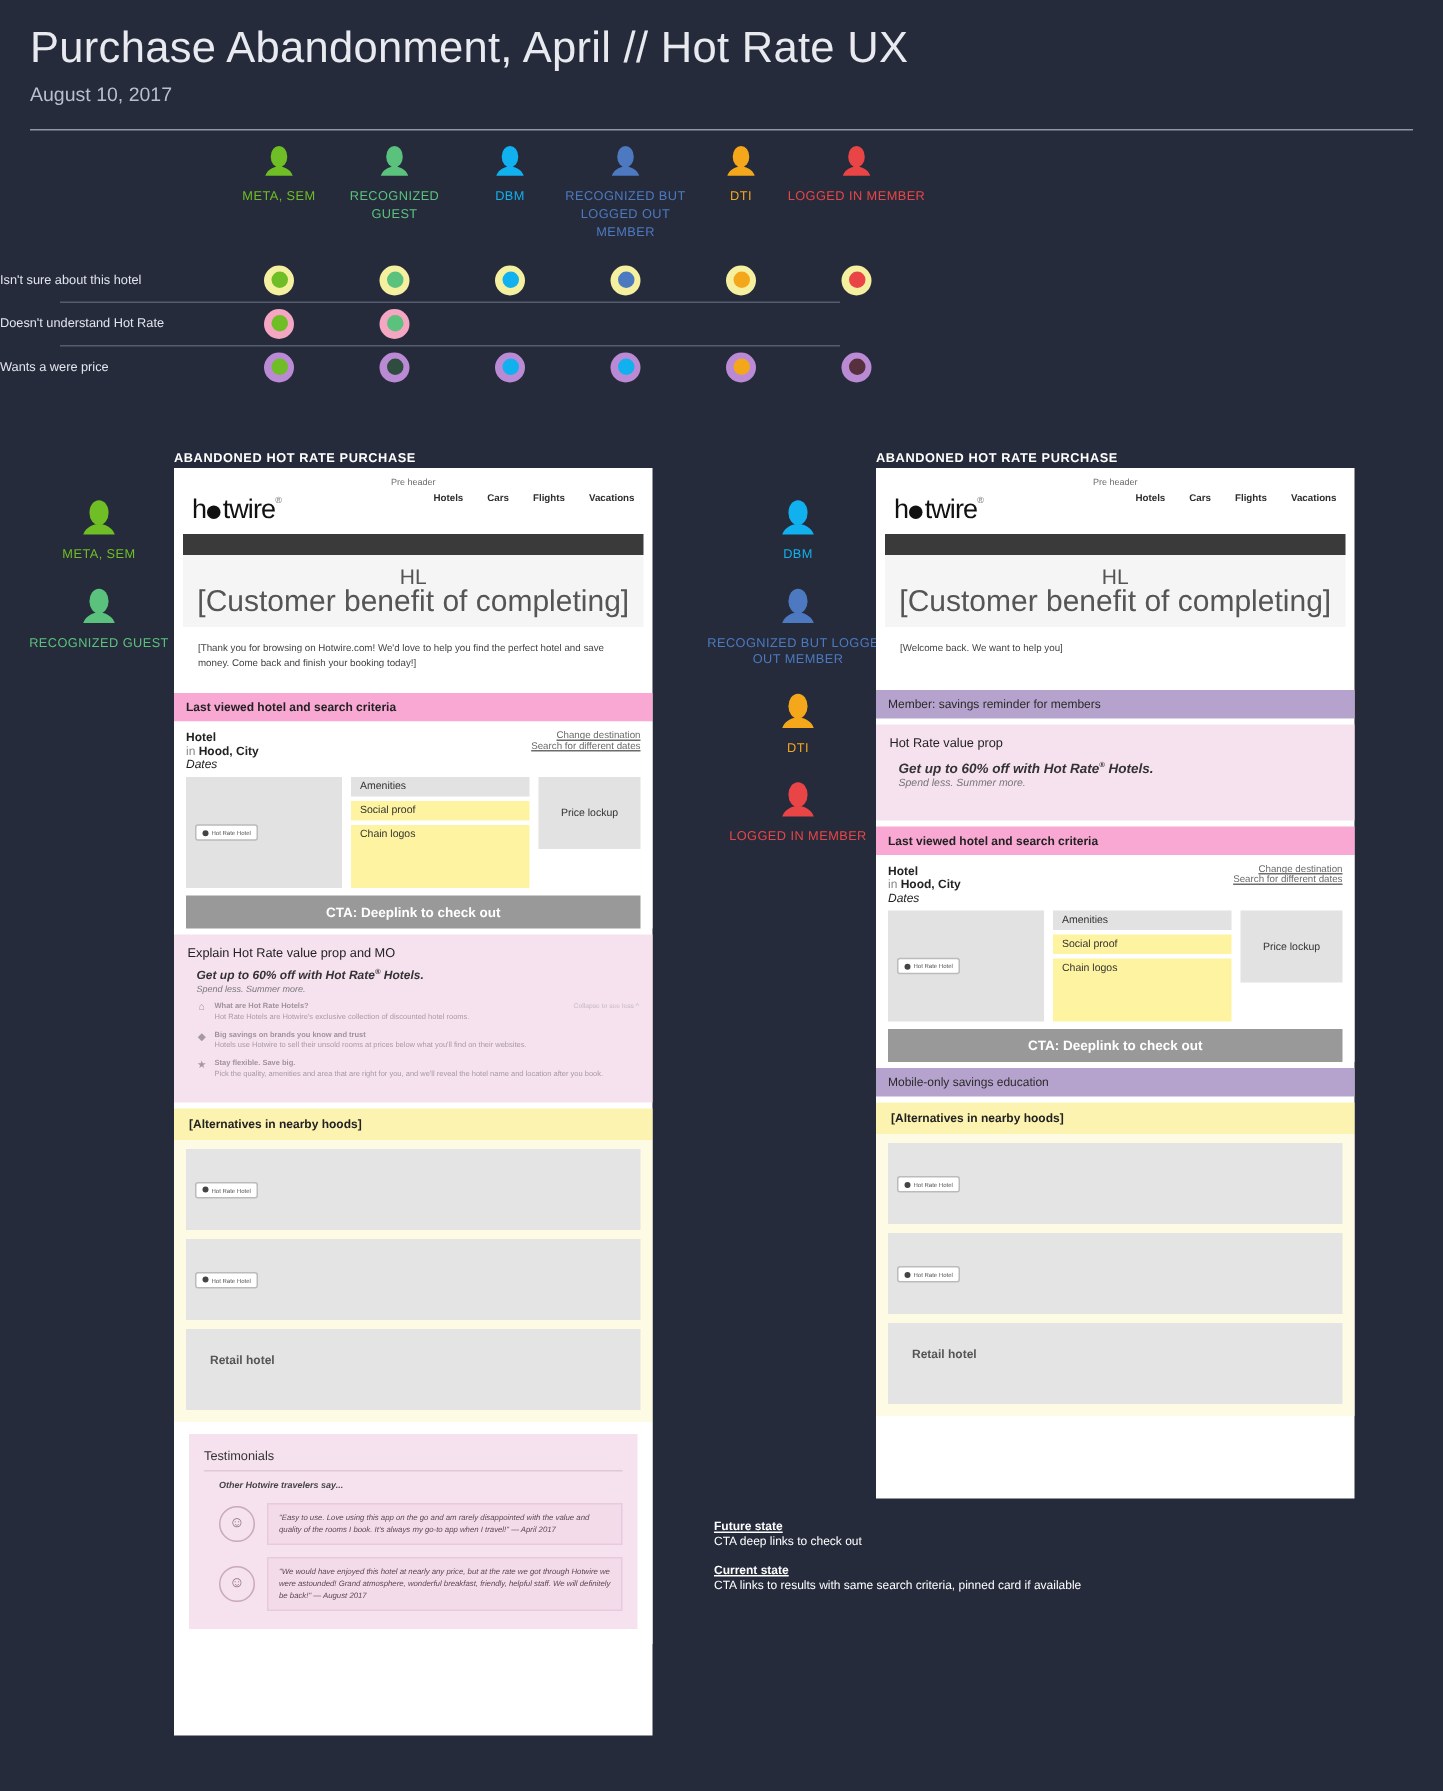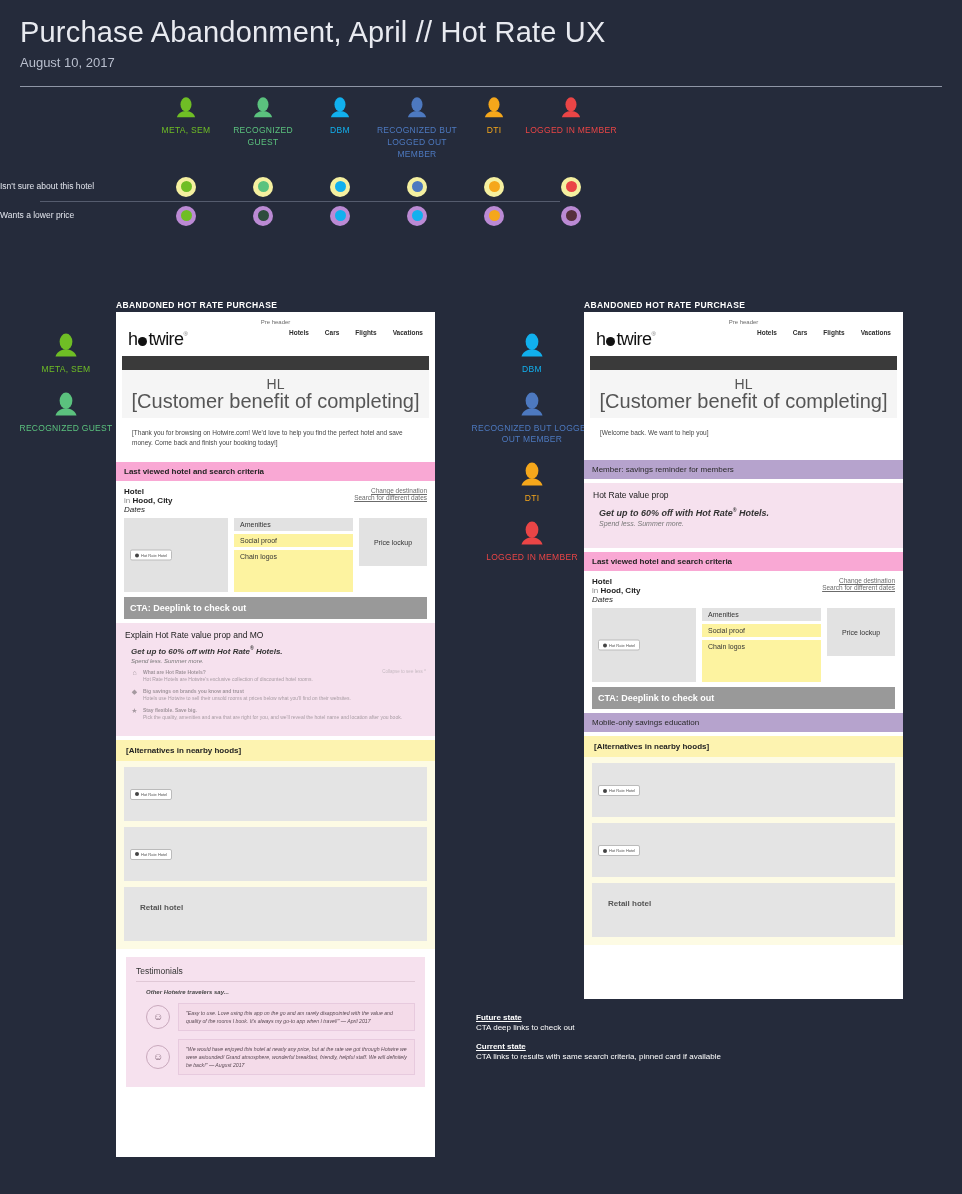--- a/index.html
+++ b/index.html
@@ -69,21 +69,21 @@
   .himg { background: #e2e2e2; position: relative; }
   .hrbadge { position:absolute; left: 6px; top: 50%; transform: translateY(-50%);
              background:#fff; border:1px solid #bbb; border-radius:2px; font-size:4px; color:#555;
              padding: 2px 4px; display:flex; align-items:center; gap:2px; white-space: nowrap;}
   .hrbadge em { display:inline-block; width:4px; height:4px; border-radius:50%; background:#444; }
   .hmid { flex: 1; display:flex; flex-direction: column; gap: 3px; }
   .amen { background: #e2e2e2; font-size: 7px; color: #333; padding: 3px 6px; }
   .soc  { background: #fdf3a0; font-size: 7px; color: #333; padding: 3px 6px; }
   .chain{ background: #fdf3a0; font-size: 7px; color: #333; padding: 3px 6px; flex: 1; }
   .price{ background: #e2e2e2; font-size: 7px; color: #333; display:flex; align-items:center; justify-content:center; }
-  .cta { background: #999; color: #fff; font-size: 9px; font-weight: bold; text-align:left; padding: 6px; margin-top: 5px; }
+  .cta { background: #999; color: #fff; font-size: 9px; font-weight: bold; text-align:center; padding: 6px; margin-top: 5px; }
 
   .vpblock { background: #f6e1ee; padding: 7px 9px 10px 9px; }
   .vp-title { font-size: 8.5px; color: #222; }
   .vp-sub { font-size: 8px; font-style: italic; font-weight: bold; color: #333; margin: 5px 0 0 6px; }
   .vp-sub sup { font-size: 5px; }
   .vp-sub2 { font-size: 6px; font-style: italic; color: #777; margin: 2px 0 5px 6px; }
   .vp-list { margin-left: 6px; opacity: .45; }
   .vp-item { display:flex; gap: 5px; margin-bottom: 5px; }
   .vp-ic { width: 7px; font-size: 7px; color:#444; text-align:center; }
   .vp-h { font-size: 5px; font-weight: bold; color: #333; }
@@ -202,21 +202,35 @@
               <i style="background:#f5a71b"></i>
             </span>
           </div>
           <div class="dotwrap" style="left:525px">
             <span class="dot" style="background:#f5f0a0">
               <i style="background:#ea4546"></i>
             </span>
           </div>
         </div>
         <div class="mrow">
-          <div class="mrow-label">Wants a lower price</div>
+          <div class="mrow-label">Doesn't understand Hot Rate</div>
+          <div class="mrow-line"></div>
+          <div class="dotwrap" style="left:140px">
+            <span class="dot" style="background:#f4a6c3">
+              <i style="background:#6fbe25"></i>
+            </span>
+          </div>
+          <div class="dotwrap" style="left:217px">
+            <span class="dot" style="background:#f4a6c3">
+              <i style="background:#5bc27e"></i>
+            </span>
+          </div>
+        </div>
+        <div class="mrow">
+          <div class="mrow-label">Wants a were price</div>
           <div class="dotwrap" style="left:140px">
             <span class="dot" style="background:#bb8ad4">
               <i style="background:#6fbe25"></i>
             </span>
           </div>
           <div class="dotwrap" style="left:217px">
             <span class="dot" style="background:#bb8ad4">
               <i style="background:#2f4d3e"></i>
             </span>
           </div>

